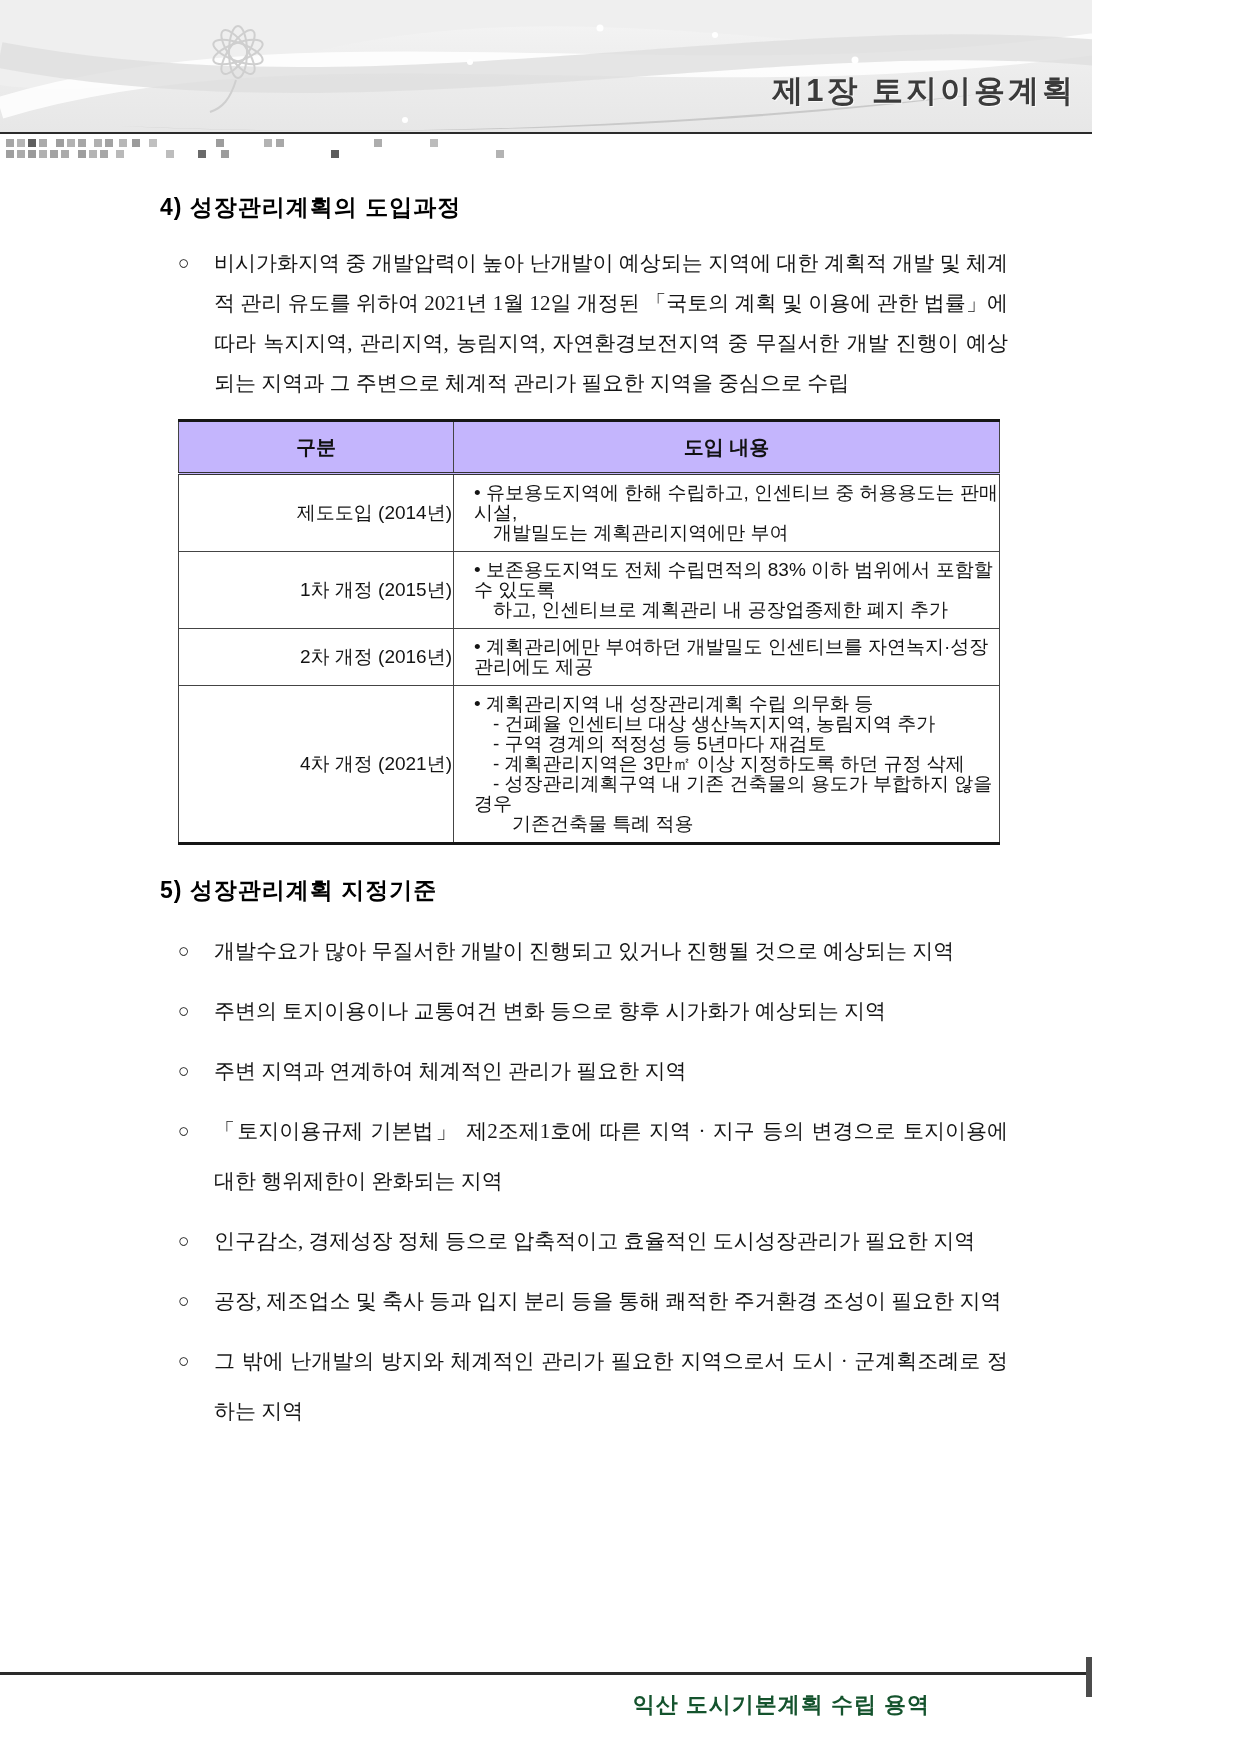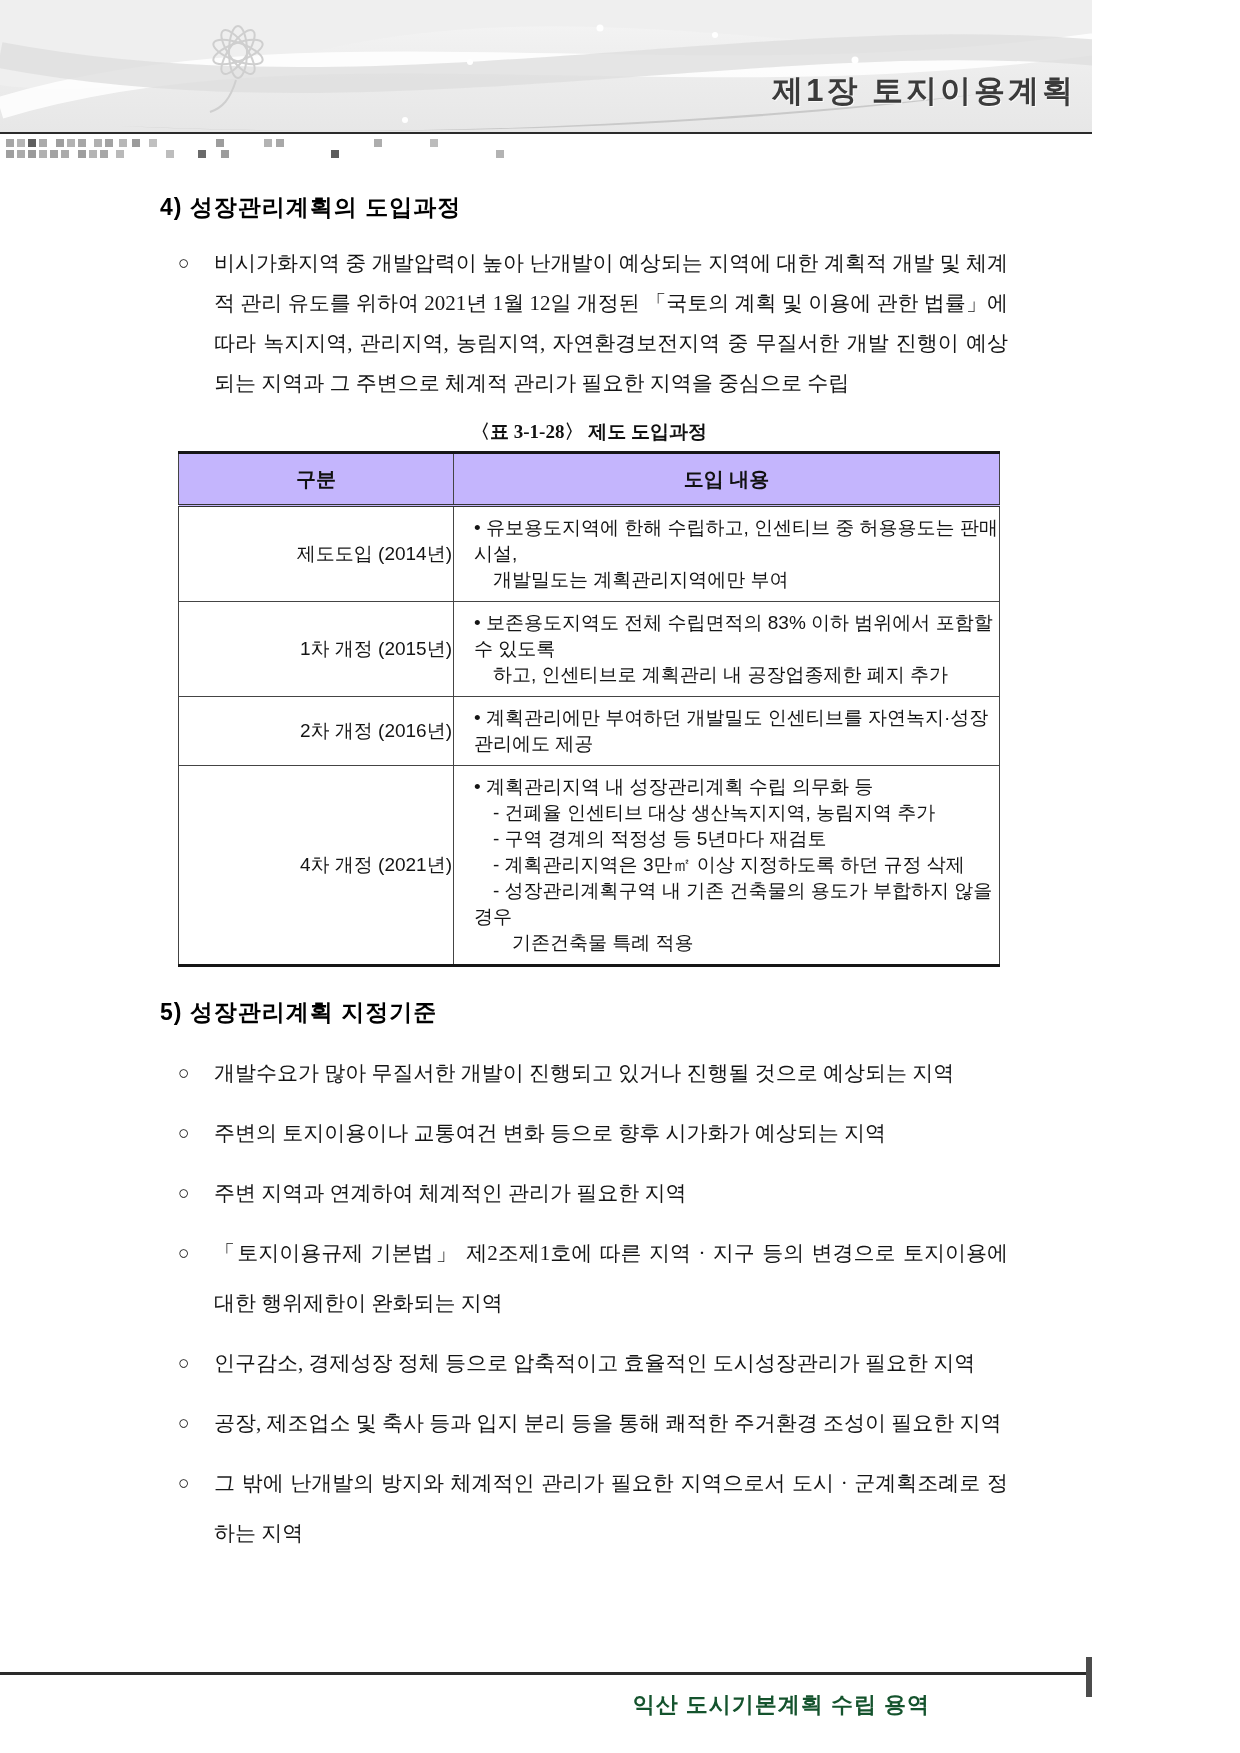--- a/index.html
+++ b/index.html
@@ -47,21 +47,21 @@
            font-size:19px;margin-bottom:6px;color:#111;}
   table.doc{width:822px;border-collapse:collapse;table-layout:fixed;
             border-top:3px solid #161616;border-bottom:3px solid #161616;
             font-family:"Liberation Sans",sans-serif;}
   table.doc th{background:#c4b5fd;height:48px;font-size:20px;font-weight:bold;color:#111;
                border-bottom:3px double #333;border-left:1px solid #444;border-right:1px solid #444;}
   table.doc th:first-child{width:272px;}
   table.doc td{border-top:1px solid #444;border-left:1px solid #444;border-right:1px solid #444;
                font-size:19px;color:#141414;}
   td.rlabel{text-align:right;vertical-align:middle;}
-  td.rcontent{padding:8px 0 8px 20px;line-height:26px;}
+  td.rcontent{padding:8px 0 8px 20px;line-height:20px;}
   td.rcontent div{white-space:pre-wrap;}
 
   
   .crit{margin-bottom:10px;}
   .crit .marker{line-height:50px;}
   .crit .ptext{line-height:50px;}
 
   
   .footer-rule{position:absolute;top:1672px;left:0;width:1092px;height:3px;background:#2a2a2a;}
   .footer-tick{position:absolute;top:1657px;left:1086px;width:8px;height:40px;background:#4c4c4c;}
@@ -109,21 +109,20 @@
   <main class="content">
 
     <h2 class="sec-heading">4) 성장관리계획의 도입과정</h2>
 
     <div class="bullet para">
       <span class="marker">○</span>
       <div class="ptext">비시가화지역 중 개발압력이 높아 난개발이 예상되는 지역에 대한 계획적 개발 및 체계적 관리 유도를 위하여 2021년 1월 12일 개정된 「국토의 계획 및 이용에 관한 법률」에 따라 녹지지역, 관리지역, 농림지역, 자연환경보전지역 중 무질서한 개발 진행이 예상되는 지역과 그 주변으로 체계적 관리가 필요한 지역을 중심으로 수립</div>
     </div>
 
     <div class="tablewrap">
-      <div class="caption">〈표 3-1-28〉 제도 도입과정</div>
       <table class="doc">
         <thead>
           <tr>
             <th>구분</th>
             <th>도입 내용</th>
           </tr>
         </thead>
         <tbody>
           <tr>
             <td class="rlabel">제도도입 (2014년)</td>

